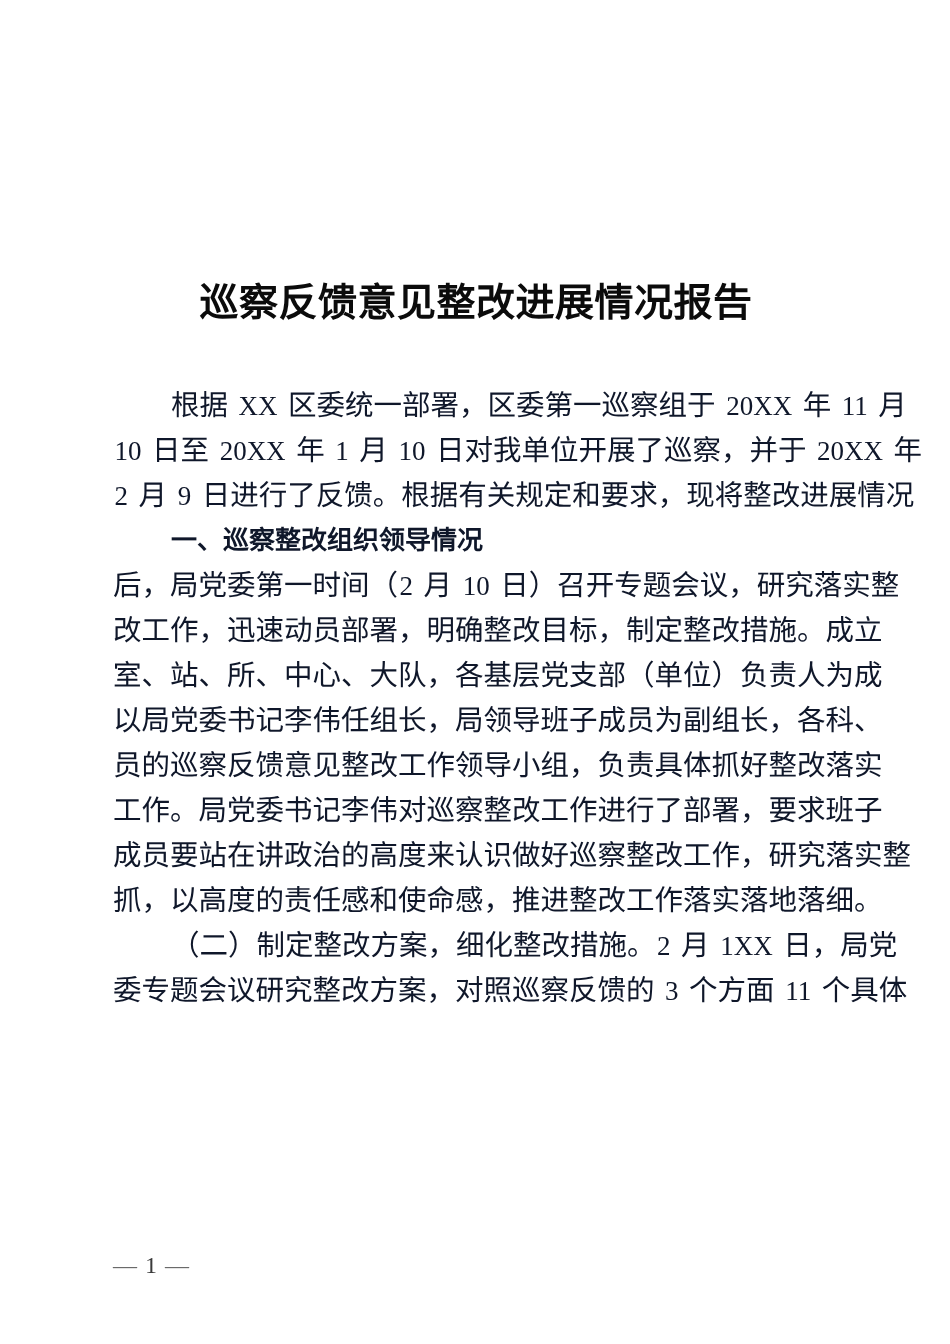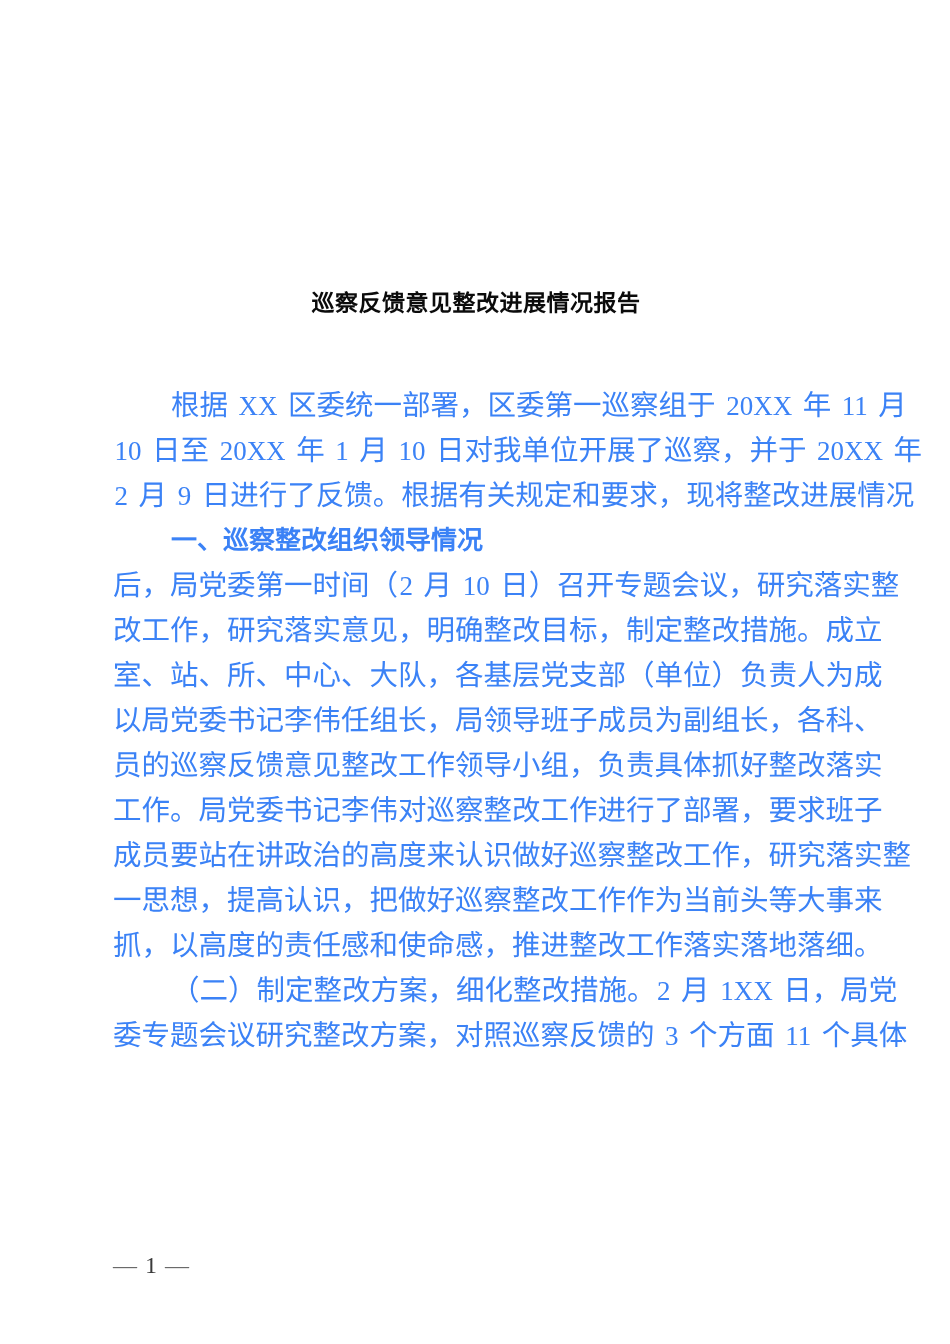--- a/index.html
+++ b/index.html
@@ -33,21 +33,21 @@
     top: 0;
     width: 726px;
   }
 
   
   .doc-title {
     margin: 0;
     padding: 0;
     font-family: "Liberation Sans", "DejaVu Sans", sans-serif;
     font-weight: 700;
-    font-size: 23px;
+    font-size: 39px;
     line-height: 44px;
     letter-spacing: 0.5px;
     text-align: center;
     color: #0b0b0b;
     position: absolute;
     top: 281px;
     left: 0;
     width: 726px;
     white-space: nowrap;
   }
@@ -60,21 +60,21 @@
     width: 726px;
   }
 
   
   .ln {
     display: block;
     height: 45px;
     line-height: 45px;
     font-size: 28.5px;
     white-space: nowrap;
-    color: #3b82f6;
+    color: #0f172a;
     font-family: "DejaVu Sans", "Liberation Sans", sans-serif;
     font-weight: 400;
   }
 
   
   .ln.hei {
     font-family: "Liberation Sans", "DejaVu Sans", sans-serif;
     font-weight: 600;
     font-size: 26px;
   }
@@ -124,27 +124,26 @@
 
     <div class="body-block">
 
       <div class="ln indent">根据 <span class="lat">XX</span> 区委统一部署，区委第一巡察组于 <span class="lat">20XX</span> 年 <span class="lat">11</span> 月</div>
       <div class="ln"><span class="lat">10</span> 日至 <span class="lat">20XX</span> 年 <span class="lat">1</span> 月 <span class="lat">10</span> 日对我单位开展了巡察，并于 <span class="lat">20XX</span> 年</div>
       <div class="ln"><span class="lat">2</span> 月 <span class="lat">9</span> 日进行了反馈。根据有关规定和要求，现将整改进展情况</div>
 
       <div class="ln hei indent">一、巡察整改组织领导情况</div>
 
       <div class="ln">后，局党委第一时间（<span class="lat">2</span> 月 <span class="lat">10</span> 日）召开专题会议，研究落实整</div>
-      <div class="ln">改工作，研究落实意见，明确整改目标，制定整改措施。成立</div>
+      <div class="ln">改工作，迅速动员部署，明确整改目标，制定整改措施。成立</div>
       <div class="ln">室、站、所、中心、大队，各基层党支部（单位）负责人为成</div>
       <div class="ln">以局党委书记李伟任组长，局领导班子成员为副组长，各科、</div>
       <div class="ln">员的巡察反馈意见整改工作领导小组，负责具体抓好整改落实</div>
       <div class="ln">工作。局党委书记李伟对巡察整改工作进行了部署，要求班子</div>
       <div class="ln">成员要站在讲政治的高度来认识做好巡察整改工作，研究落实整</div>
-      <div class="ln">一思想，提高认识，把做好巡察整改工作作为当前头等大事来</div>
       <div class="ln">抓，以高度的责任感和使命感，推进整改工作落实落地落细。</div>
 
       <div class="ln indent">（二）制定整改方案，细化整改措施。<span class="lat">2</span> 月 <span class="lat">1XX</span> 日，局党</div>
       <div class="ln">委专题会议研究整改方案，对照巡察反馈的 <span class="lat">3</span> 个方面 <span class="lat">11</span> 个具体</div>
 
     </div>
   </div>
 
   <div class="footer">
     <span class="dash">—</span><span class="pg">1</span><span class="dash">—</span>

